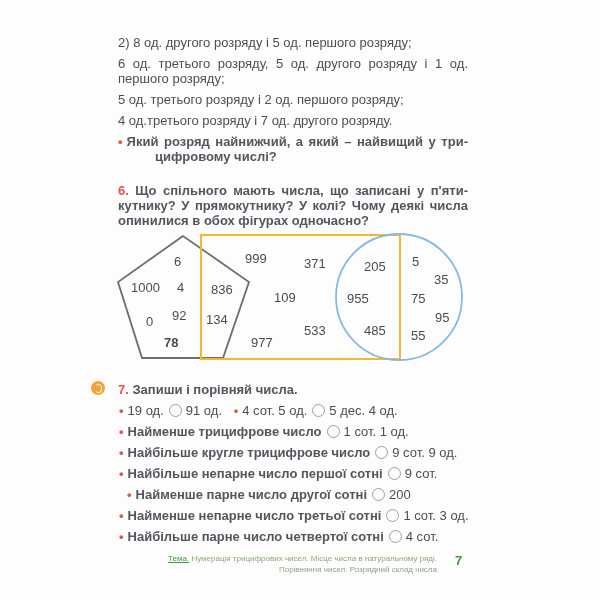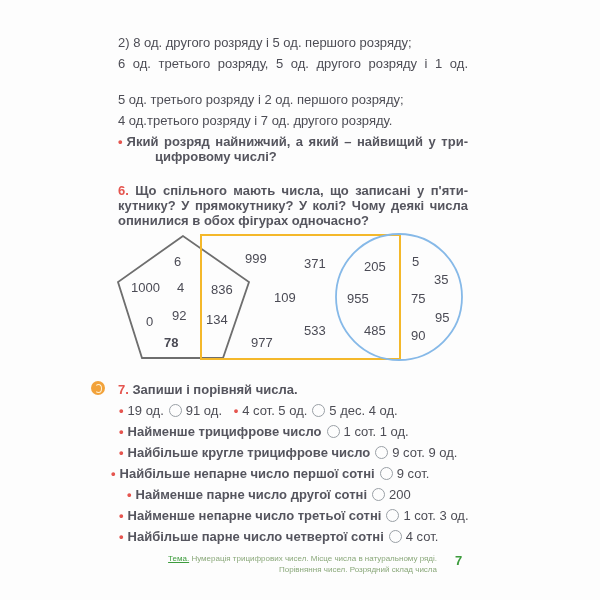--- a/index.html
+++ b/index.html
@@ -28,20 +28,21 @@
   }
   .badge::after{ content:""; position:absolute; left:4px; top:3px; width:5px; height:7px; border:1.5px solid #fff3d6; border-radius:50%; border-left-color:transparent; }
 </style>
 </head>
 <body>
 
 <div class="page">
 
   <div class="line" style="left:118px;top:35px;">2) 8 од. другого розряду і 5 од. першого розряду;</div>
   <div class="line just" style="left:118px;top:56px;width:350px;">6 од. третього розряду, 5 од. другого розряду і 1 од.</div>
+  <div class="line" style="left:118px;top:71px;">першого розряду;</div>
   <div class="line" style="left:118px;top:92px;">5 од. третього розряду і 2 од. першого розряду;</div>
   <div class="line" style="left:118px;top:113px;">4 од.третього розряду і 7 од. другого розряду.</div>
   <div class="line just" style="left:118px;top:134px;width:350px;">
     <span class="bullet">•</span><span class="q">Який розряд найнижчий, а який – найвищий у три-</span>
   </div>
   <div class="line q" style="left:118px;top:149px;padding-left:37px;">цифровому числі?</div>
 
   <div class="line just q" style="left:118px;top:183px;width:350px;">
     <span class="num-red">6.</span> <span>Що спільного мають числа, що записані у п'яти-</span>
   </div>
@@ -71,39 +72,39 @@
   <div class="n" style="left:251px;top:335px;">977</div>
 
   <div class="n" style="left:364px;top:259px;">205</div>
   <div class="n" style="left:347px;top:291px;">955</div>
   <div class="n" style="left:364px;top:323px;">485</div>
 
   <div class="n" style="left:412px;top:254px;">5</div>
   <div class="n" style="left:434px;top:272px;">35</div>
   <div class="n" style="left:411px;top:291px;">75</div>
   <div class="n" style="left:435px;top:310px;">95</div>
-  <div class="n" style="left:411px;top:328px;">90</div>
+  <div class="n" style="left:411px;top:328px;">55</div>
 
   <div class="badge"></div>
   <div class="line q" style="left:118px;top:382px;">
     <span class="num-red">7.</span> <span>Запиши і порівняй числа.</span>
   </div>
 
   <div class="line" style="left:119px;top:403px;">
     <span class="bullet">•</span><span>19 од.</span><span class="circ"></span><span>91 од.</span>
     <span class="bullet" style="margin-left:8px;">•</span><span>4 сот. 5 од.</span><span class="circ"></span><span>5 дес. 4 од.</span>
   </div>
 
   <div class="line" style="left:119px;top:424px;">
     <span class="bullet">•</span><span class="q">Найменше трицифрове число</span><span class="circ"></span><span>1 сот. 1 од.</span>
   </div>
   <div class="line" style="left:119px;top:445px;">
     <span class="bullet">•</span><span class="q">Найбільше кругле трицифрове число</span><span class="circ"></span><span>9 сот. 9 од.</span>
   </div>
-  <div class="line" style="left:111px;top:466px;">
+  <div class="line" style="left:119px;top:466px;">
     <span class="bullet">•</span><span class="q">Найбільше непарне число першої сотні</span><span class="circ"></span><span>9 сот.</span>
   </div>
   <div class="line" style="left:119px;top:487px;margin-left:8px;">
     <span class="bullet">•</span><span class="q">Найменше парне число другої сотні</span><span class="circ"></span><span>200</span>
   </div>
   <div class="line" style="left:119px;top:508px;">
     <span class="bullet">•</span><span class="q">Найменше непарне число третьої сотні</span><span class="circ"></span><span>1 сот. 3 од.</span>
   </div>
   <div class="line" style="left:119px;top:529px;">
     <span class="bullet">•</span><span class="q">Найбільше парне число четвертої сотні</span><span class="circ"></span><span>4 сот.</span>

